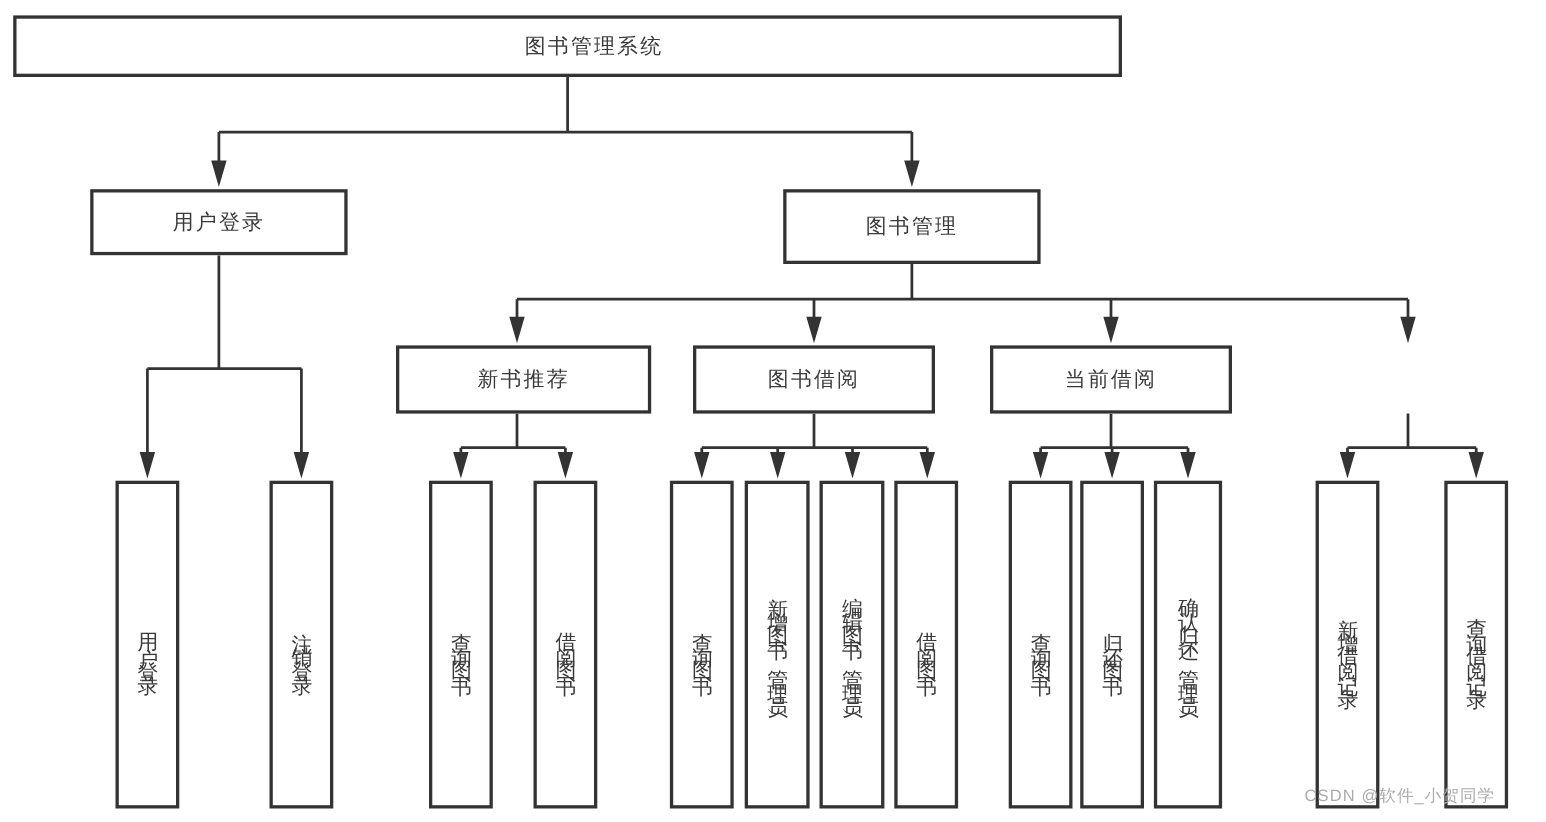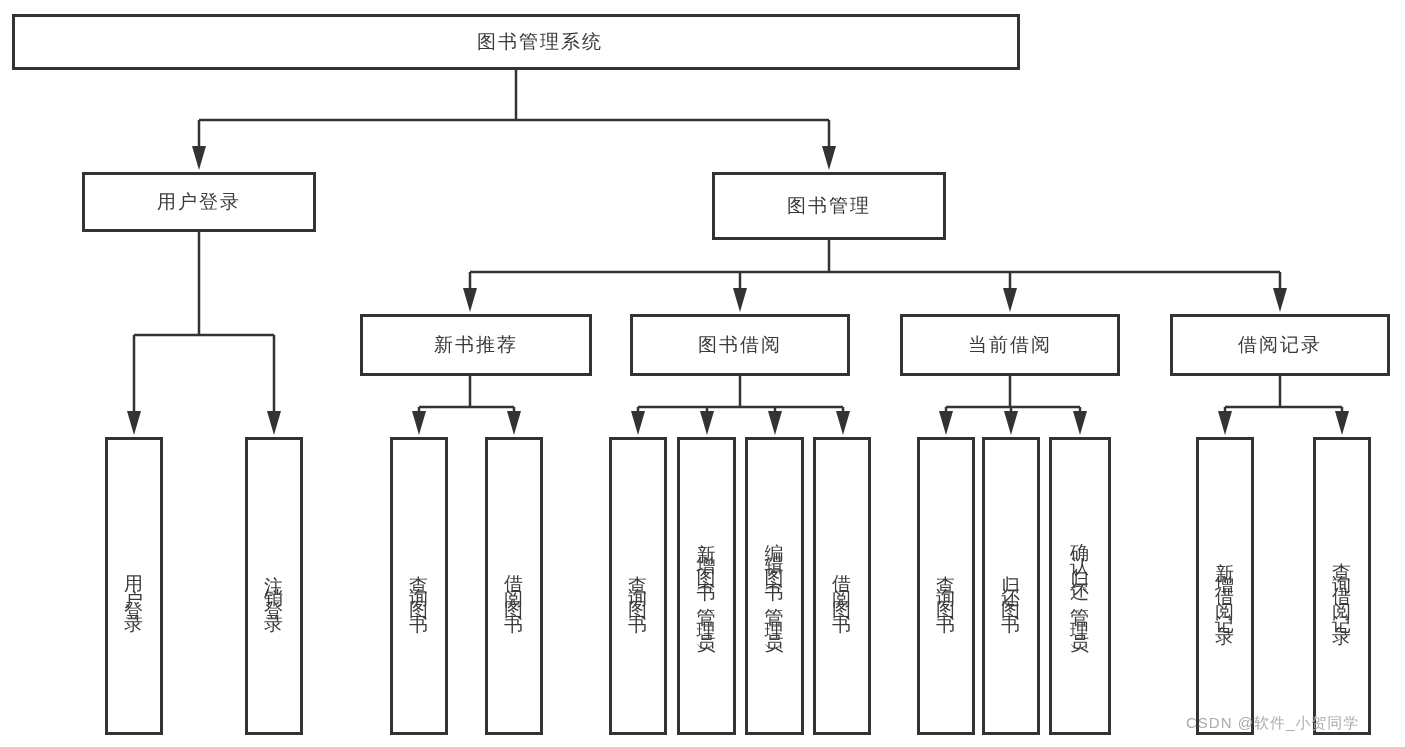--- a/index.html
+++ b/index.html
@@ -111,21 +111,20 @@
   </svg>
 
   <div class="box" style="left:12px; top:14px; width:1008px; height:56px;padding-left:48px;">图书管理系统</div>
 
   <div class="box" style="left:82px; top:172px; width:234px; height:60px;">用户登录</div>
   <div class="box" style="left:712px; top:172px; width:234px; height:68px;">图书管理</div>
 
   <div class="box" style="left:360px; top:314px; width:232px; height:62px;">新书推荐</div>
   <div class="box" style="left:630px; top:314px; width:220px; height:62px;">图书借阅</div>
   <div class="box" style="left:900px; top:314px; width:220px; height:62px;">当前借阅</div>
-  <div class="box" style="left:1170px; top:314px; width:220px; height:62px;">借阅记录</div>
 
   <div class="box vbox" style="left:105px; top:437px; width:58px; height:298px;">用户登录</div>
   <div class="box vbox" style="left:245px; top:437px; width:58px; height:298px;">注销登录</div>
 
   <div class="box vbox" style="left:390px; top:437px; width:58px; height:298px;">查询图书</div>
   <div class="box vbox" style="left:485px; top:437px; width:58px; height:298px;">借阅图书</div>
 
   <div class="box vbox" style="left:609px; top:437px; width:58px; height:298px;">查询图书</div>
   <div class="box vbox" style="left:677px; top:437px; width:59px; height:298px;">新增图书（管理员）</div>
   <div class="box vbox" style="left:745px; top:437px; width:59px; height:298px;">编辑图书（管理员）</div>

